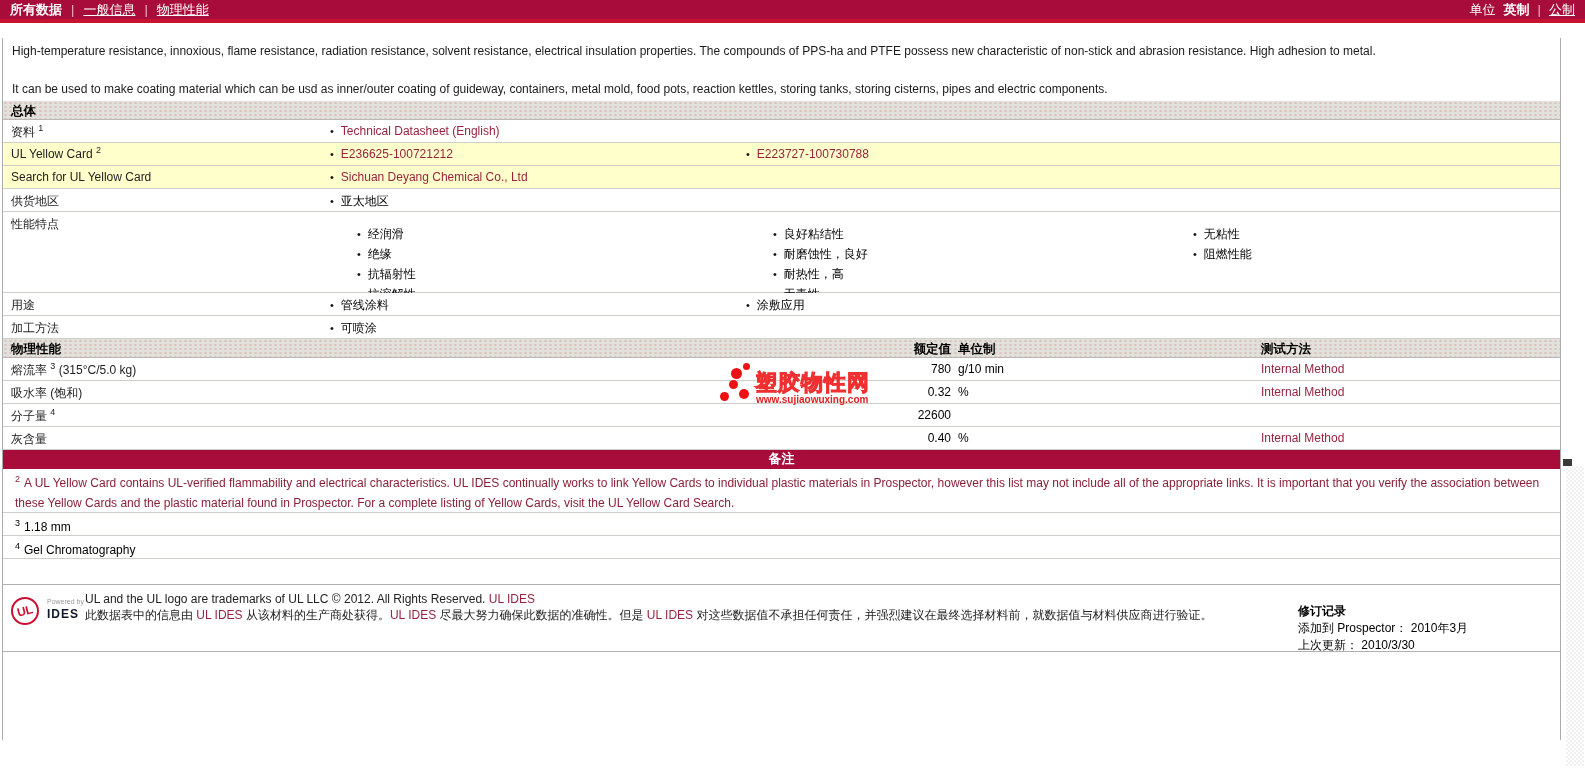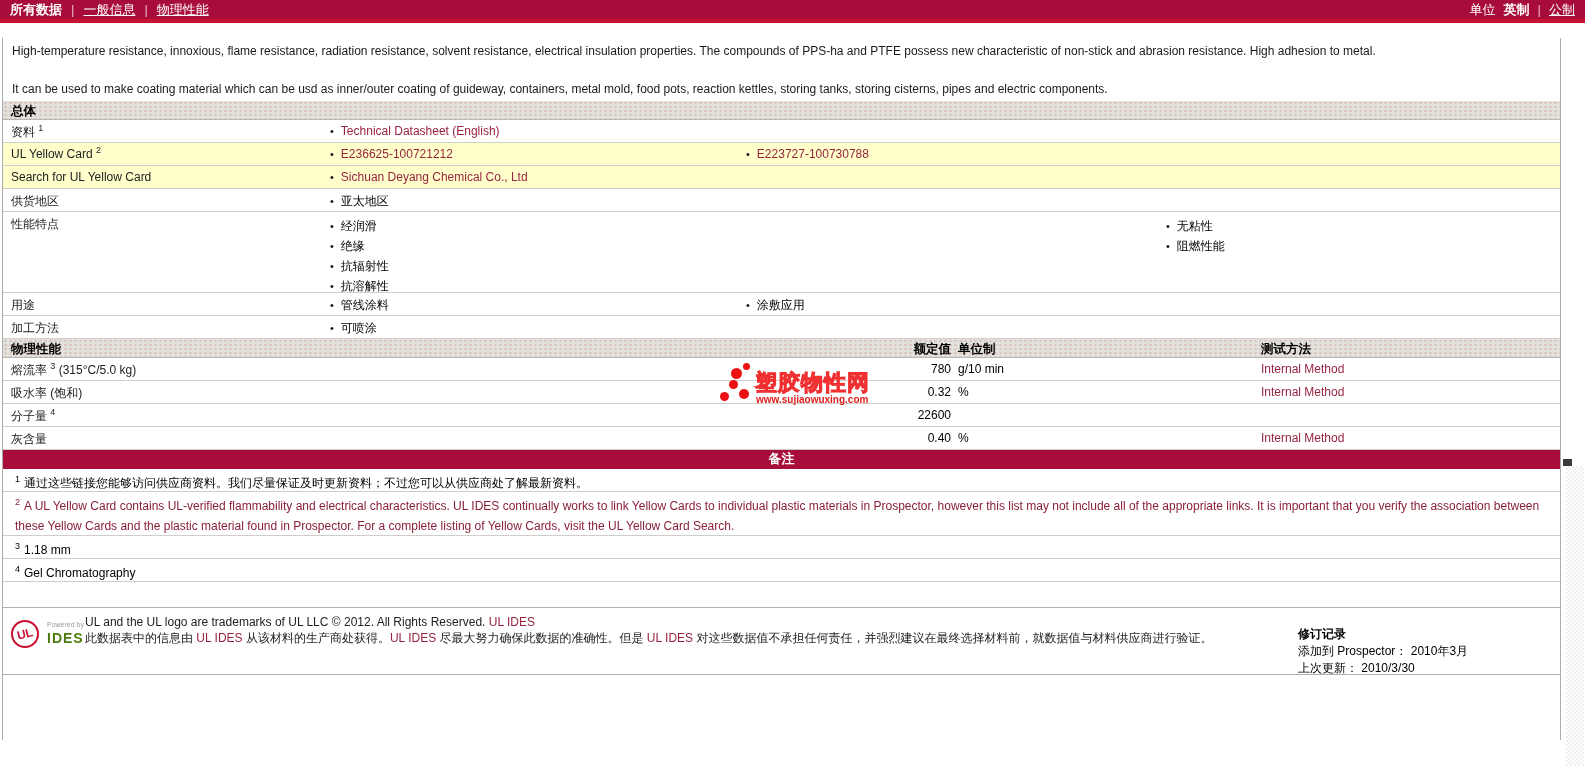--- a/index.html
+++ b/index.html
@@ -30,21 +30,21 @@
 
   .row { position:relative; height:23px; border-bottom:1px solid #CFCFCA; background:#fff; }
   .row.hl { background:#FFFFCC; }
   .row .lbl { position:absolute; left:8px; top:4px; color:#222; }
   sup { font-size:9px; vertical-align:super; line-height:0; }
   .b { position:absolute; top:4px; white-space:nowrap; }
   .c1 { left:327px; } .c2 { left:743px; } .c3 { left:1163px; }
   .blt { font-size:11px; margin-right:7px; color:#111; }
   .mlink { color:#97233F; cursor:pointer; }
   .row-features { height:81px; }
-  .fcol { position:absolute; top:4px; }
+  .fcol { position:absolute; top:12px;margin-left:27px; }
   .fitem { line-height:20px; white-space:nowrap; }
   .fitem .blt { margin-right:7px; }
 
   
   .ph-header .pv-h { position:absolute; left:760px; width:188px; text-align:right; top:2px; font-weight:bold; }
   .ph-header .pu-h { position:absolute; left:955px; top:2px; font-weight:bold; }
   .ph-header .pm-h { position:absolute; left:1258px; top:2px; font-weight:bold; }
   .pval { position:absolute; left:760px; width:188px; text-align:right; top:4px; }
   .punit { position:absolute; left:955px; top:4px; }
   .pmethod { position:absolute; left:1258px; top:4px; color:#97233F; }
@@ -56,21 +56,21 @@
   .fn sup { margin-right:4px; }
 
   
   .footer { position:relative; margin-top:25px; height:68px; border-top:1px solid #B0B0B0;
     border-bottom:1px solid #B0B0B0; }
   .ul-circle { position:absolute; left:8px; top:12px; width:28px; height:28px; border:2px solid #CC1033;
     border-radius:50%; color:#CC1033; font-weight:bold; font-size:12px; display:flex;
     align-items:center; justify-content:center; }
   .ul-circle span { transform:rotate(-14deg); display:inline-block; }
   .powered { position:absolute; left:44px; top:13px; font-size:7px; color:#999; }
-  .ides { position:absolute; left:44px; top:22px; font-size:14px; font-weight:bold; color:#4d7c0f; letter-spacing:1px; }
+  .ides { position:absolute; left:44px; top:22px; font-size:12px; font-weight:bold; color:#0f172a; letter-spacing:1px; }
   .footer-text { position:absolute; left:82px; top:6px; width:1190px; line-height:16px; color:#222; }
   .revision { position:absolute; left:1295px; top:18px; line-height:17px; }
   .revision .rev-title { font-weight:bold; }
 
   .ad-line { position:absolute; top:772px; left:0; width:1585px; text-align:right; }
   .ad-line .brk { color:#4040C0; }
   .ad-line .adl { color:#333; cursor:pointer; }
 
   
   .watermark { position:absolute; left:712px; top:362px; width:150px; height:46px; pointer-events:none; }
@@ -137,20 +137,26 @@
 
 
   <div class="row row-features">
     <span class="lbl">性能特点</span>
     <div class="fcol c1">
       <div class="fitem"><span class="blt">•</span><span>经润滑</span></div>
       <div class="fitem"><span class="blt">•</span><span>绝缘</span></div>
       <div class="fitem"><span class="blt">•</span><span>抗辐射性</span></div>
       <div class="fitem"><span class="blt">•</span><span>抗溶解性</span></div>
     </div>
+    <div class="fcol c2">
+      <div class="fitem"><span class="blt">•</span><span>良好粘结性</span></div>
+      <div class="fitem"><span class="blt">•</span><span>耐磨蚀性，良好</span></div>
+      <div class="fitem"><span class="blt">•</span><span>耐热性，高</span></div>
+      <div class="fitem"><span class="blt">•</span><span>无毒性</span></div>
+    </div>
     <div class="fcol c3">
       <div class="fitem"><span class="blt">•</span><span>无粘性</span></div>
       <div class="fitem"><span class="blt">•</span><span>阻燃性能</span></div>
     </div>
   </div>
 
   <div class="row">
     <span class="lbl">用途</span>
     <span class="b c1"><span class="blt">•</span><span>管线涂料</span></span>
     <span class="b c2"><span class="blt">•</span><span>涂敷应用</span></span>
@@ -190,21 +196,20 @@
   </div>
 
   <div class="row">
     <span class="lbl"><span>灰含量</span></span>
     <span class="pval">0.40</span>
     <span class="punit">%</span>
     <span class="pmethod">Internal Method</span>
   </div>
 
   <div class="notes-banner">备注</div>
-  <div class="fn fn-1"><sup>1</sup><span>通过这些链接您能够访问供应商资料。我们尽量保证及时更新资料；不过您可以从供应商处了解最新资料。</span></div>
   <div class="fn fn-2"><sup>2</sup><span>A UL Yellow Card contains UL-verified flammability and electrical characteristics. UL IDES continually works to link Yellow Cards to individual plastic materials in Prospector, however this list may not include all of the appropriate links. It is important that you verify the association between these Yellow Cards and the plastic material found in Prospector. For a complete listing of Yellow Cards, visit the UL Yellow Card Search.</span></div>
   <div class="fn fn-3"><sup>3</sup><span>1.18 mm</span></div>
   <div class="fn fn-4"><sup>4</sup><span>Gel Chromatography</span></div>
 
   <div class="footer">
     <div class="ul-circle">
         <span>UL</span>
       </div>
     <div class="powered">Powered by</div>
     <div class="ides">IDES</div>

